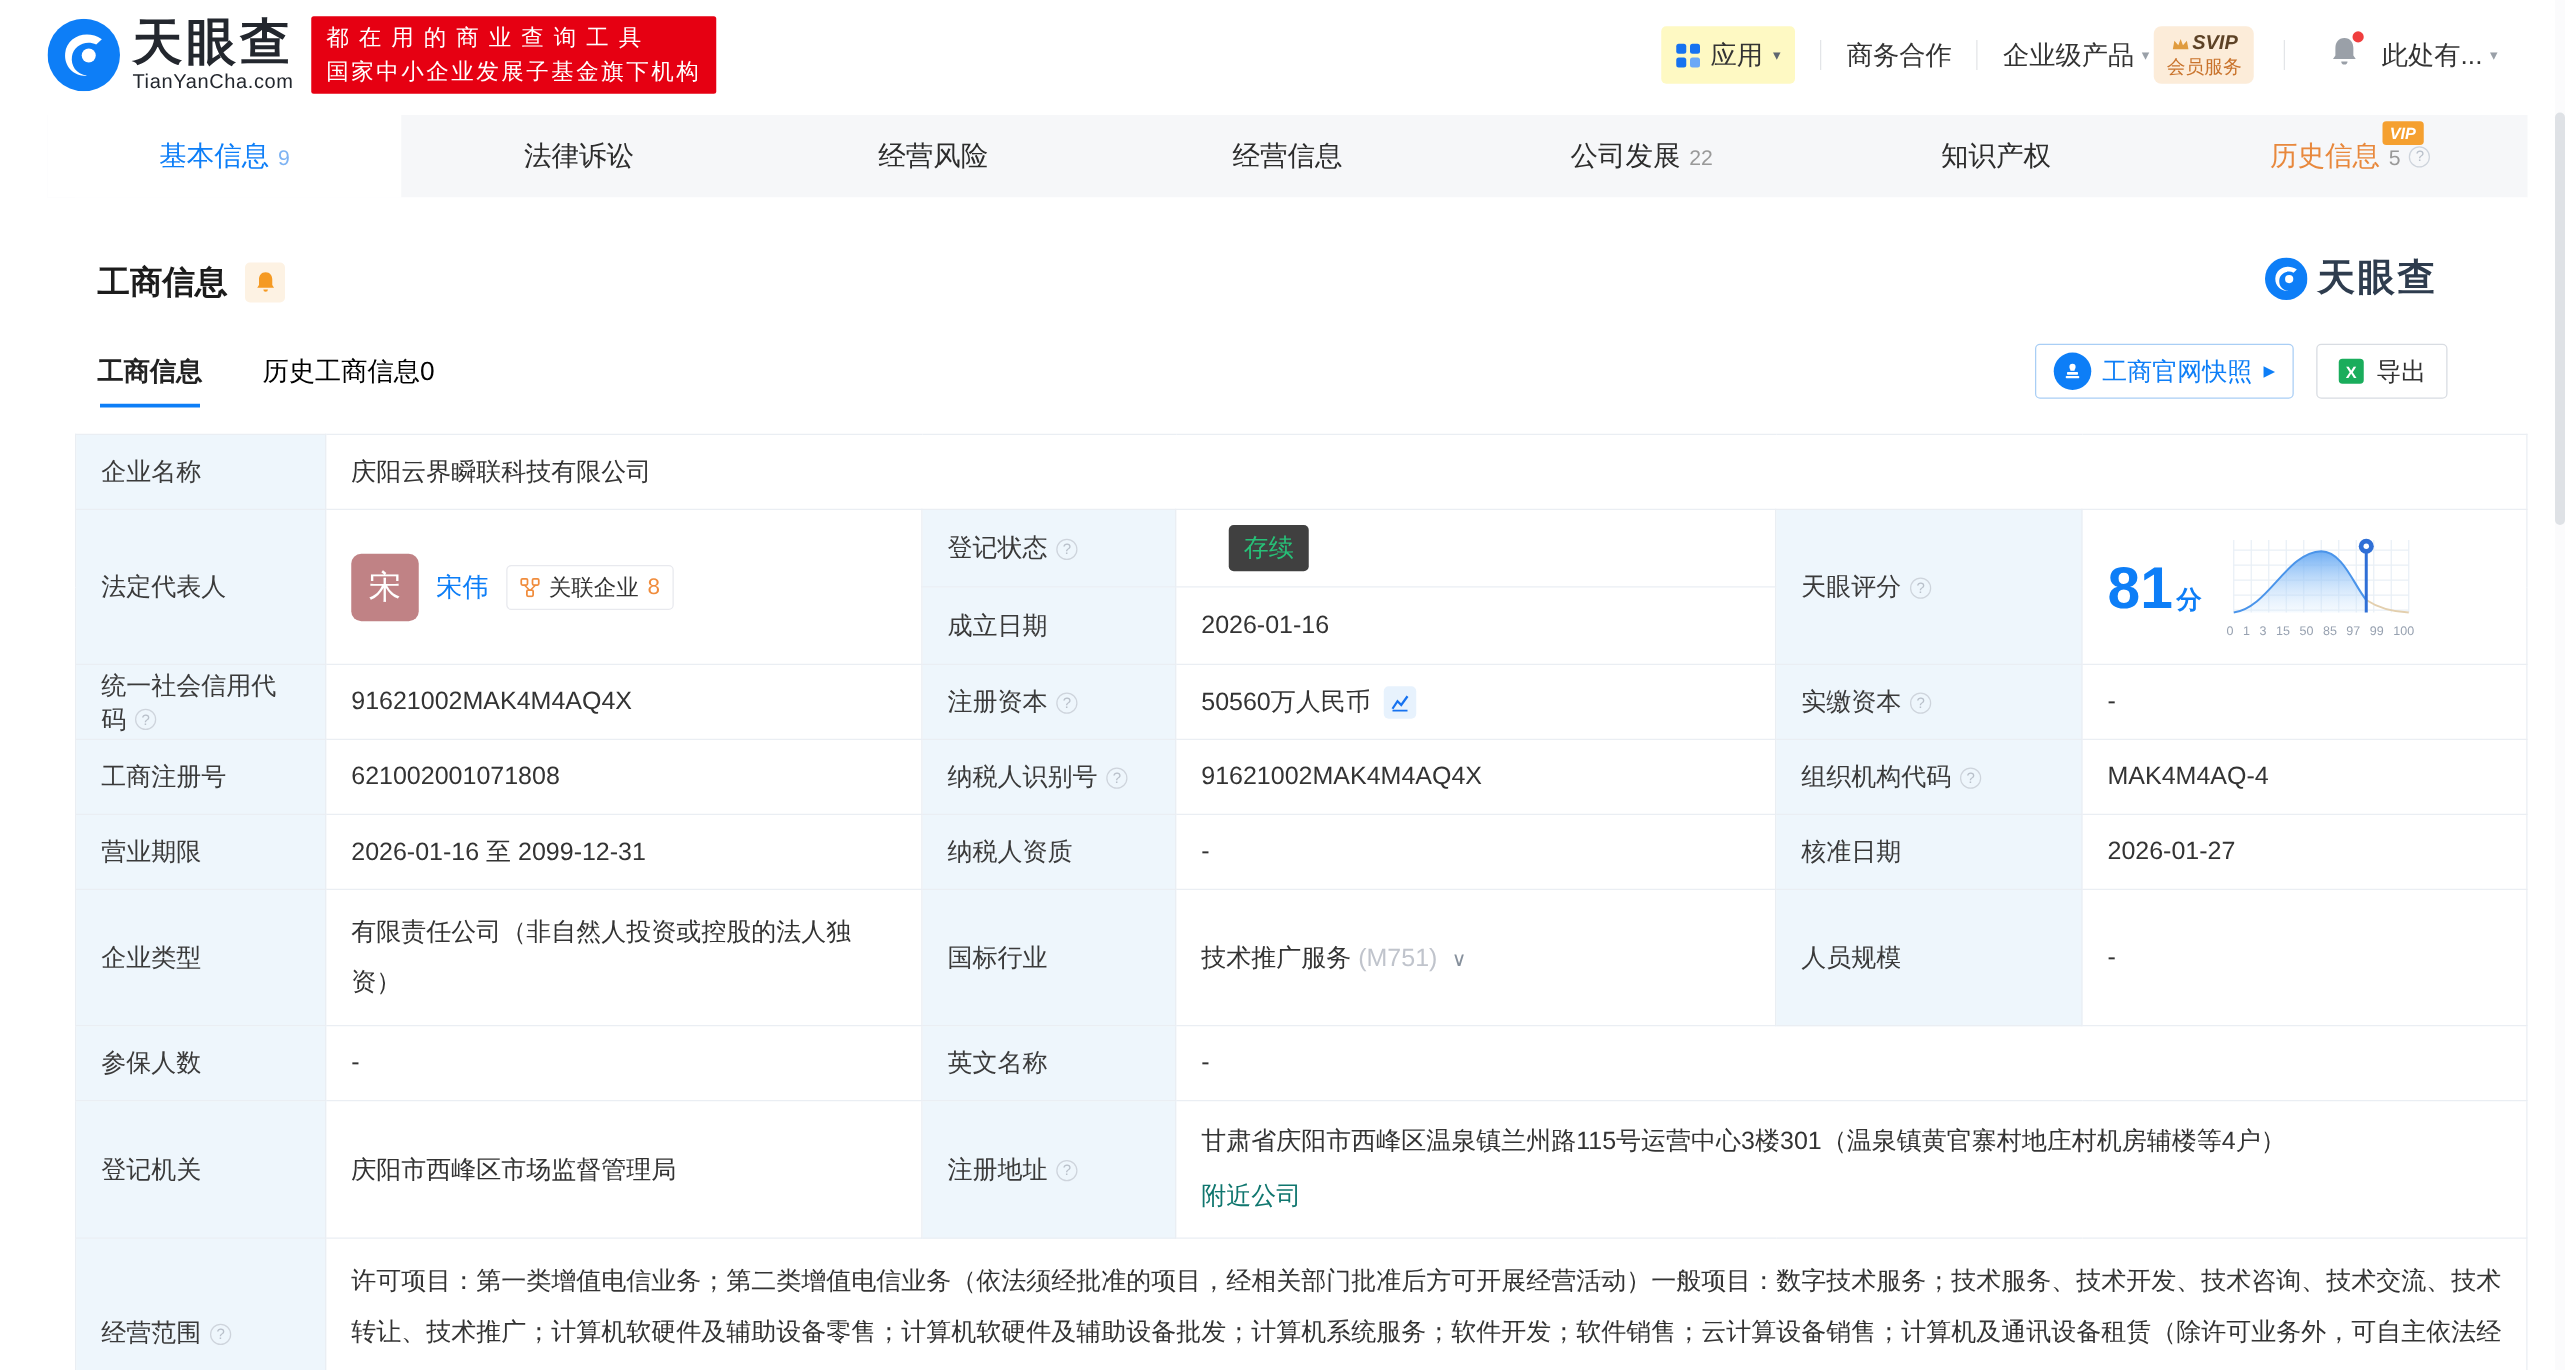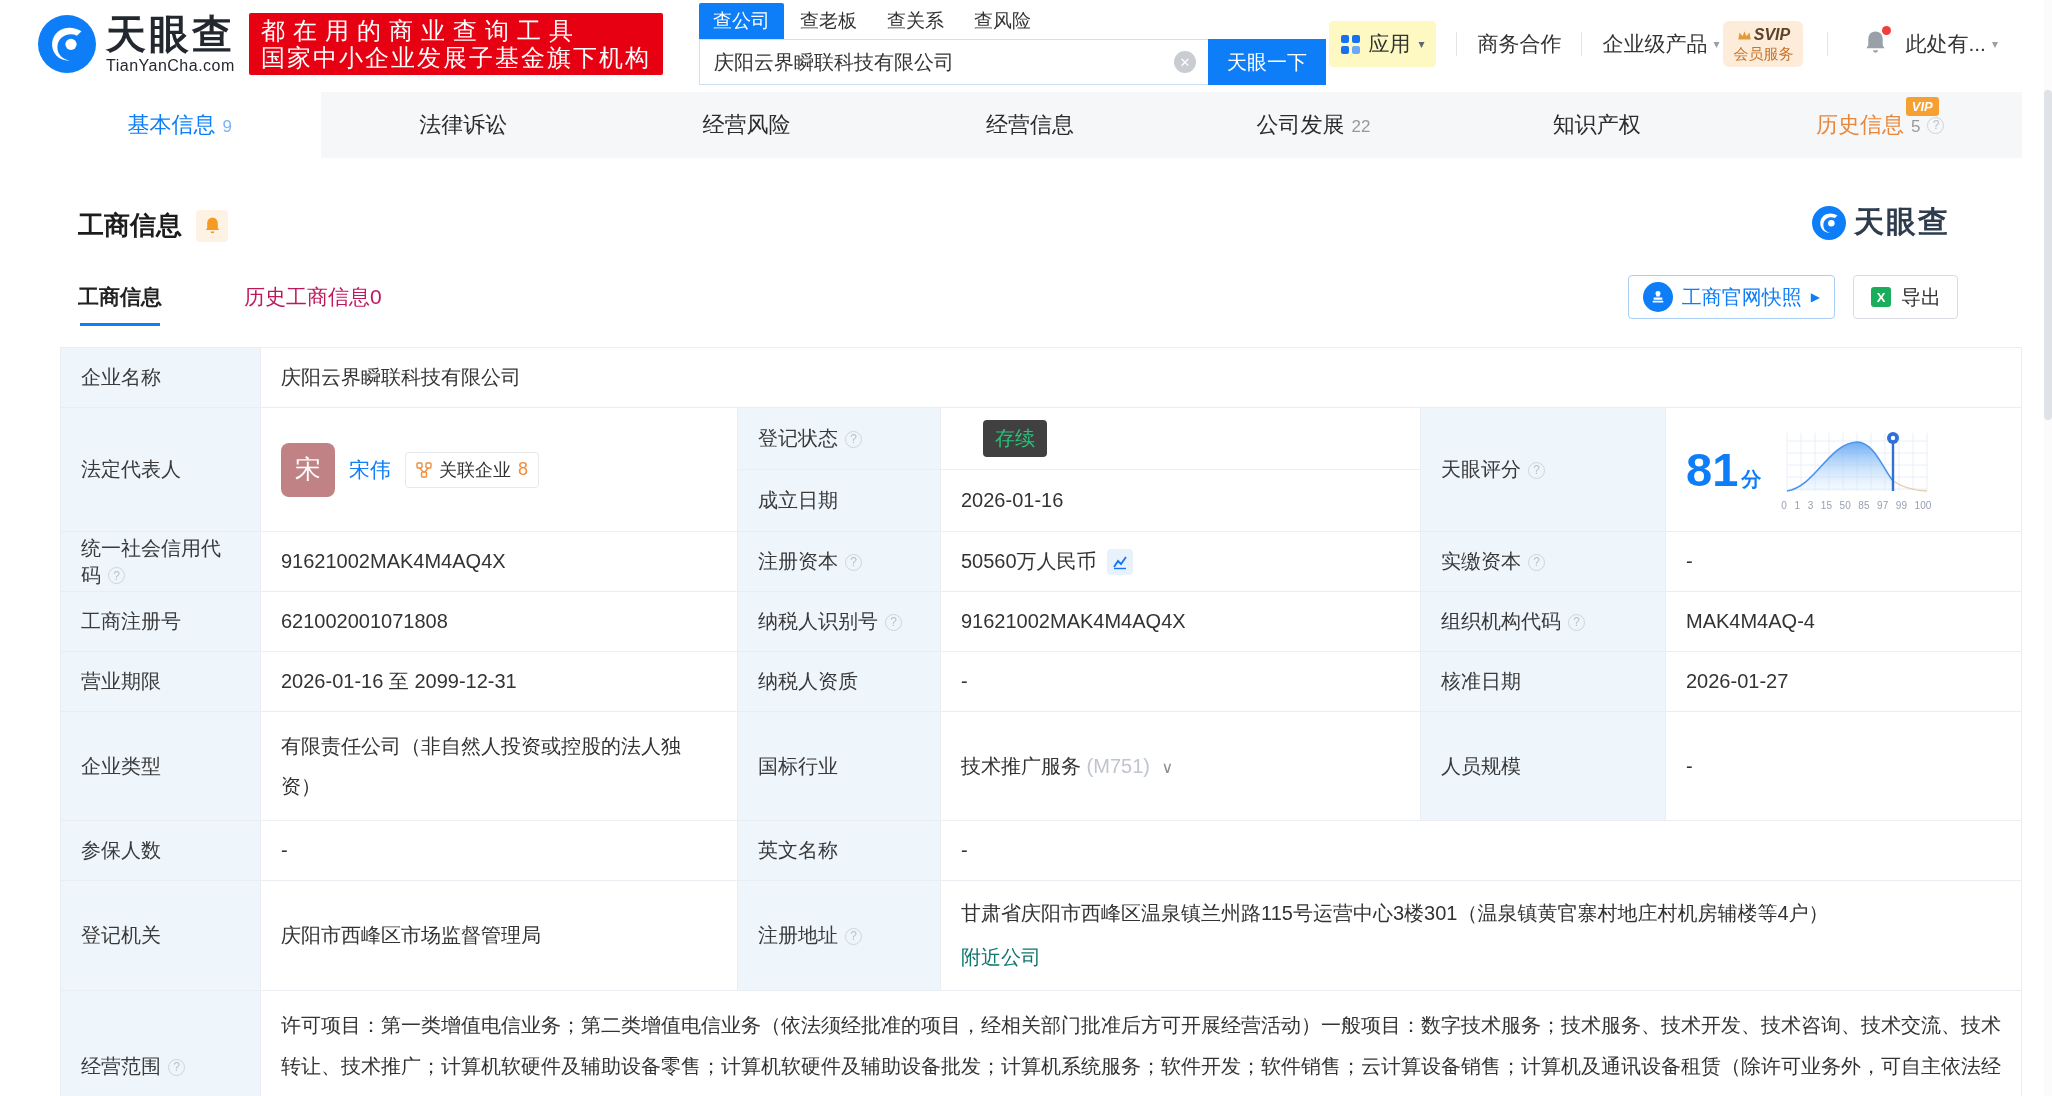--- a/index.html
+++ b/index.html
@@ -4,21 +4,21 @@
 <style>
   * { margin:0; padding:0; box-sizing:border-box; }
   html,body { width:2052px; height:1096px; background:#fff; overflow:hidden;
     font-family:"Liberation Sans","DejaVu Sans",sans-serif; color:#333; }
 
   
   .topbar { height:88px; display:flex; align-items:center; padding-left:38px; position:relative; }
   .logo { display:flex; align-items:center; gap:10px; cursor:pointer; }
   .logo-text .cn { font-size:40px; font-weight:bold; color:#23272e; letter-spacing:3px; line-height:1; }
   .logo-text .en { font-size:16px; font-weight:normal; color:#23272e; margin-top:3px; letter-spacing:.5px; }
-  .slogan { margin-left:14px; background:#e60012; color:#fff; font-size:24px; line-height:27px;
+  .slogan { margin-left:14px; background:#e60012; color:#fff; font-size:18px; line-height:27px;
     padding:4px 12px; border-radius:2px; white-space:nowrap; }
   .slogan .l1 { letter-spacing:8px; }
   .slogan .l2 { letter-spacing:2px; }
 
   .search { margin-left:36px; width:627px; }
   .search-tabs { display:flex; align-items:flex-end; font-size:19px; color:#333; }
   .search-tab { padding:5px 0; margin-right:30px; cursor:pointer; }
   .search-tab.active { background:#0d7ef7; color:#fff; padding:5px 14px; margin-right:16px; border-radius:2px 2px 0 0; }
   .search-row { display:flex; height:46px; }
   .search-input-wrap { position:relative; width:509px; }
@@ -62,21 +62,21 @@
   .section-title { font-size:26px; font-weight:bold; color:#1c1c1c; }
   .bell-chip { width:32px; height:32px; background:#fdf2e3; border-radius:4px; margin-left:14px;
     display:flex; align-items:center; justify-content:center; cursor:pointer; }
   .watermark { position:absolute; right:72px; top:44px; display:flex; align-items:center; gap:8px; }
   .watermark .wm-text { font-size:30px; font-weight:bold; color:#2e3c4e; letter-spacing:2px; }
 
   .subtab-row { display:flex; align-items:center; margin-top:32px; padding:0 64px 0 18px; }
   .subtab { font-size:21px; cursor:pointer; }
   .subtab.active { color:#222; font-weight:bold; position:relative; }
   .subtab.active::after { content:""; position:absolute; left:2px; right:2px; bottom:-15px; height:3px; background:#0d7ef7; }
-  .subtab.inactive { color:#be185d; margin-left:82px; }
+  .subtab.inactive { color:#000000; margin-left:48px; }
   .head-buttons { margin-left:auto; display:flex; gap:18px; }
   .btn-snapshot { height:44px; border:1px solid #a9cef5; border-radius:4px; background:#fff; color:#0d7ef7;
     font-size:20px; display:flex; align-items:center; gap:9px; padding:0 14px; cursor:pointer; font-family:inherit; }
   .stamp-circle { width:30px; height:30px; border-radius:50%; background:#0d7ef7; display:flex; align-items:center; justify-content:center; }
   .btn-arrow { font-size:12px; }
   .btn-export { height:44px; border:1px solid #d8dce2; border-radius:4px; background:#fff; color:#333;
     font-size:20px; display:flex; align-items:center; gap:9px; padding:0 16px; cursor:pointer; font-family:inherit; }
 
   
   .info-table { width:100%; border-collapse:collapse; table-layout:fixed; margin-top:28px; }
@@ -130,35 +130,20 @@
       <div class="cn">天眼查</div>
       <div class="en">TianYanCha.com</div>
     </div>
   </div>
 
   <div class="slogan">
     <div class="l1">都在用的商业查询工具</div>
     <div class="l2">国家中小企业发展子基金旗下机构</div>
   </div>
 
-  <div class="search">
-    <div class="search-tabs">
-      <span class="search-tab active">查公司</span>
-      <span class="search-tab">查老板</span>
-      <span class="search-tab">查关系</span>
-      <span class="search-tab">查风险</span>
-    </div>
-    <div class="search-row">
-      <div class="search-input-wrap">
-        <input type="text" value="庆阳云界瞬联科技有限公司" style="">
-        <span class="clear-btn">✕</span>
-      </div>
-      <button class="search-btn">天眼一下</button>
-    </div>
-  </div>
 
   <nav class="topnav">
     <div class="apps-pill">
       <span class="grid-icon">
           <i></i>
           <i></i>
           <i></i>
           <i></i>
         </span>
       <span>应用</span>

